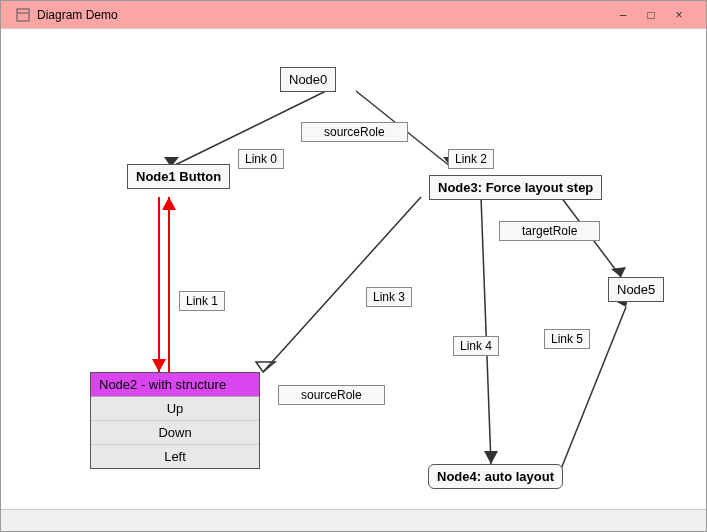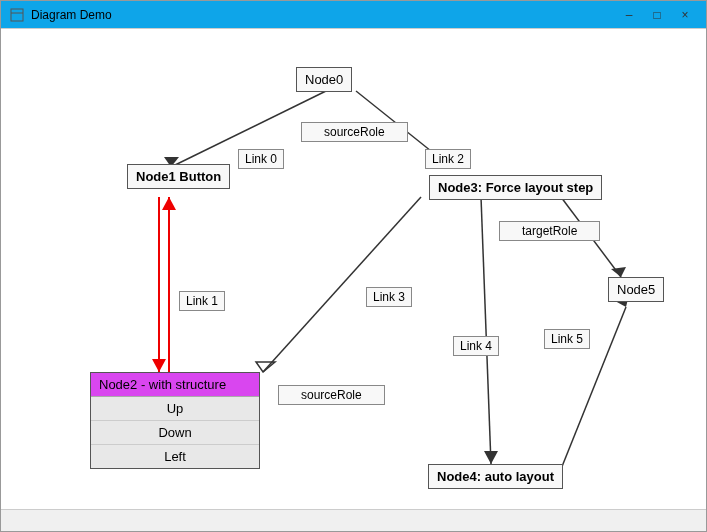--- a/index.html
+++ b/index.html
@@ -13,26 +13,26 @@
     }
     .window {
       width: 707px;
       height: 532px;
       background: #fff;
       border: 1px solid #999;
       display: flex;
       flex-direction: column;
     }
     .title-bar {
-      background: #0ea5e9;
+      background: #fca5a5;
       border-bottom: 1px solid #ccc;
       height: 28px;
       display: flex;
       align-items: center;
-      padding: 0 8px;
+      padding: 0 14px;
       gap: 6px;
       flex-shrink: 0;
     }
     .title-bar-icon {
       width: 16px;
       height: 16px;
       display: flex;
       align-items: center;
       justify-content: center;
     }
@@ -203,37 +203,37 @@
       <line x1="480" y1="168" x2="490" y2="435" stroke="#333" stroke-width="1.5"></line>
       <polygon points="490,435 483,422 497,422" fill="#333"></polygon>
 
       <line x1="560" y1="168" x2="620" y2="248" stroke="#333" stroke-width="1.5"></line>
       <polygon points="620,248 610,240 625,238" fill="#333"></polygon>
 
       <line x1="556" y1="450" x2="625" y2="278" stroke="#333" stroke-width="1.5"></line>
       <polygon points="625,278 614,272 628,266" fill="#333"></polygon>
     </svg>
 
-    <div class="node" style="left:295px; top:38px;padding-left:8px;">
+    <div class="node" style="left:279px; top:38px;padding-left:8px;">
       <span>Node0</span>
     </div>
 
     <div class="node node-bold" style="left:98px; top:135px;">
       <span>Node1 Button</span>
     </div>
 
     <div class="node node-bold" style="left:400px; top:146px;">
       <span>Node3: Force layout step</span>
     </div>
 
     <div class="node" style="left:607px; top:248px;">
       <span>Node5</span>
     </div>
 
-    <div class="node node-bold" style="left:399px; top:435px;">
+    <div class="node node-bold" style="left:399px; top:435px;border-radius:6px;">
       <span>Node4: auto layout</span>
     </div>
 
     <div class="node-structured" style="left:89px; top:343px;">
       <div class="node-structured-title">
         <span>Node2 - with structure</span>
       </div>
       <div class="node-structured-body">
         <div class="node-btn-row">
           <button class="node-btn">Up</button>
@@ -246,21 +246,21 @@
         </div>
       </div>
     </div>
 
     <div class="link-label" style="left:237px; top:120px;">
       <span>Link 0</span>
     </div>
     <div class="link-label" style="left:178px; top:262px;">
       <span>Link 1</span>
     </div>
-    <div class="link-label" style="left:424px; top:120px;">
+    <div class="link-label" style="left:447px; top:120px;">
       <span>Link 2</span>
     </div>
     <div class="link-label" style="left:365px; top:258px;">
       <span>Link 3</span>
     </div>
     <div class="link-label" style="left:452px; top:307px;">
       <span>Link 4</span>
     </div>
     <div class="link-label" style="left:543px; top:300px;">
       <span>Link 5</span>

